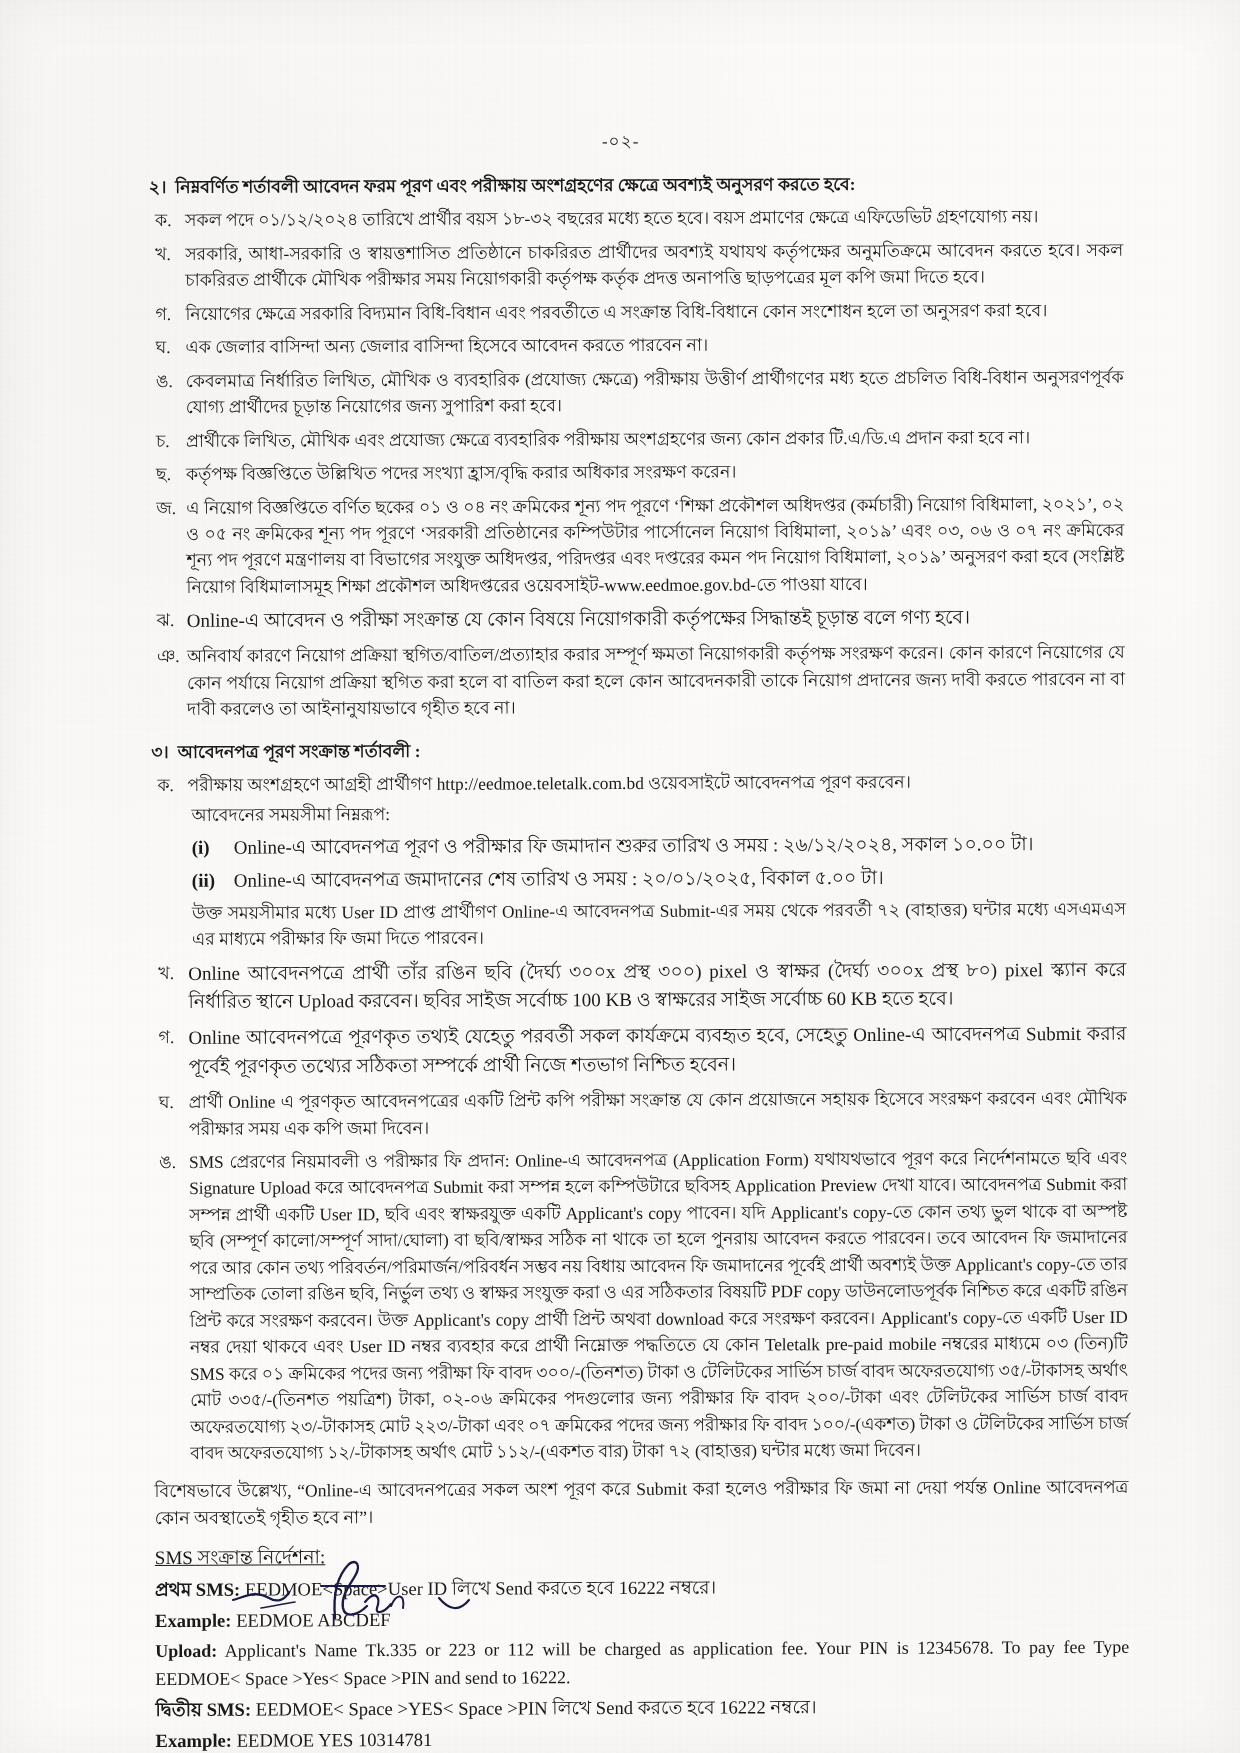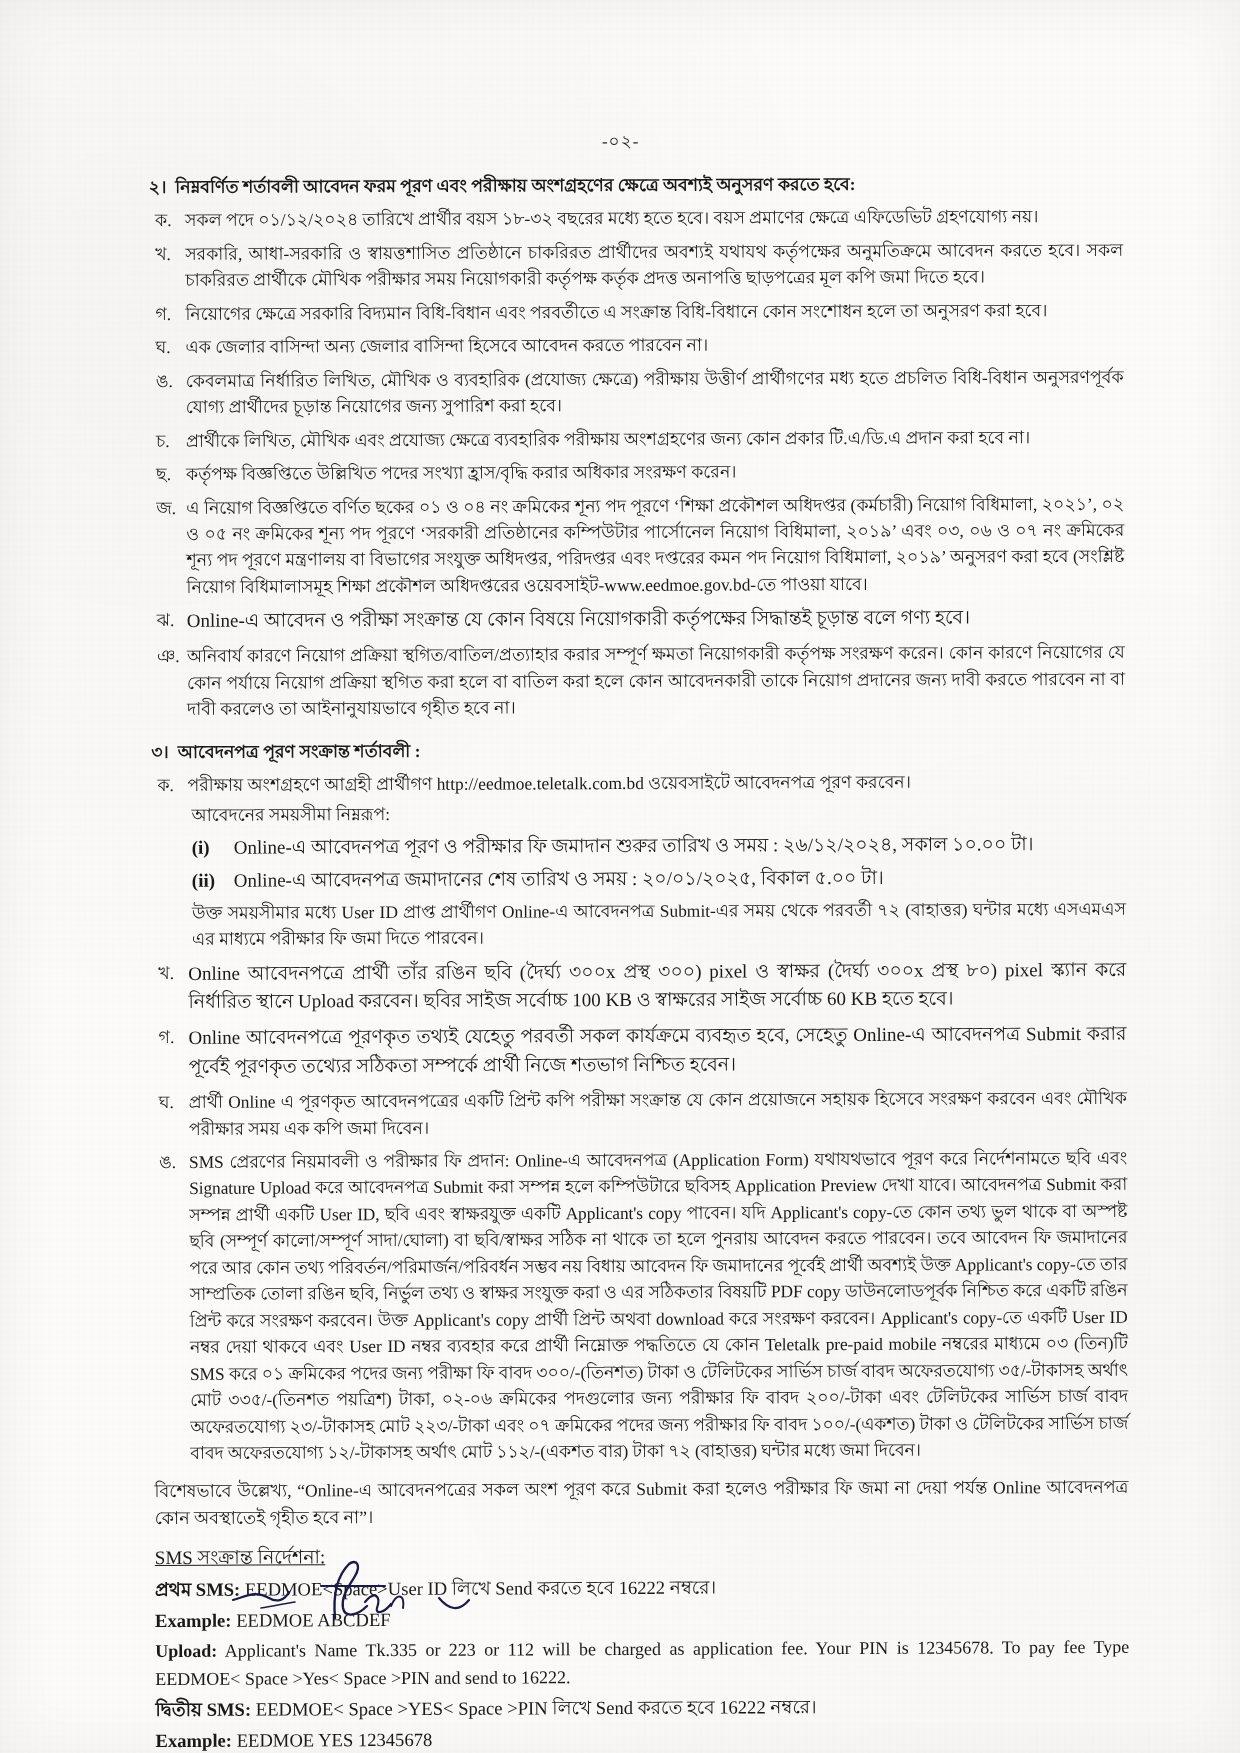--- a/index.html
+++ b/index.html
@@ -253,21 +253,21 @@
         <div class="sms-line small">
           <span class="b">Upload:</span>
           <span>Applicant's Name Tk.335 or 223 or 112 will be charged as application fee. Your PIN is 12345678. To pay fee Type EEDMOE&lt; Space &gt;Yes&lt; Space &gt;PIN and send to 16222.</span>
         </div>
         <div class="sms-line">
           <span class="b">দ্বিতীয় SMS:</span>
           <span>EEDMOE&lt; Space &gt;YES&lt; Space &gt;PIN লিখে Send করতে হবে 16222 নম্বরে।</span>
         </div>
         <div class="sms-line">
           <span class="b">Example:</span>
-          <span>EEDMOE YES 12345678</span>
+          <span>EEDMOE YES 10314781</span>
         </div>
 
       </div>
     </div>
   </div>
 
   <svg class="signature" viewBox="0 0 330 80">
     <path d="M8 44 C 22 40, 30 34, 44 42 C 52 47, 60 44, 64 36" stroke="#1b1b4a" stroke-width="2.2" fill="none" stroke-linecap="round"></path>
     <path d="M36 52 C 48 50, 58 48, 70 46" stroke="#1b1b4a" stroke-width="1.6" fill="none" stroke-linecap="round"></path>
     <path d="M110 62 C 108 40, 112 20, 124 8 C 132 2, 136 10, 130 20 C 124 30, 116 40, 118 52 C 120 62, 132 60, 142 50" stroke="#1b1b4a" stroke-width="2.4" fill="none" stroke-linecap="round"></path>

